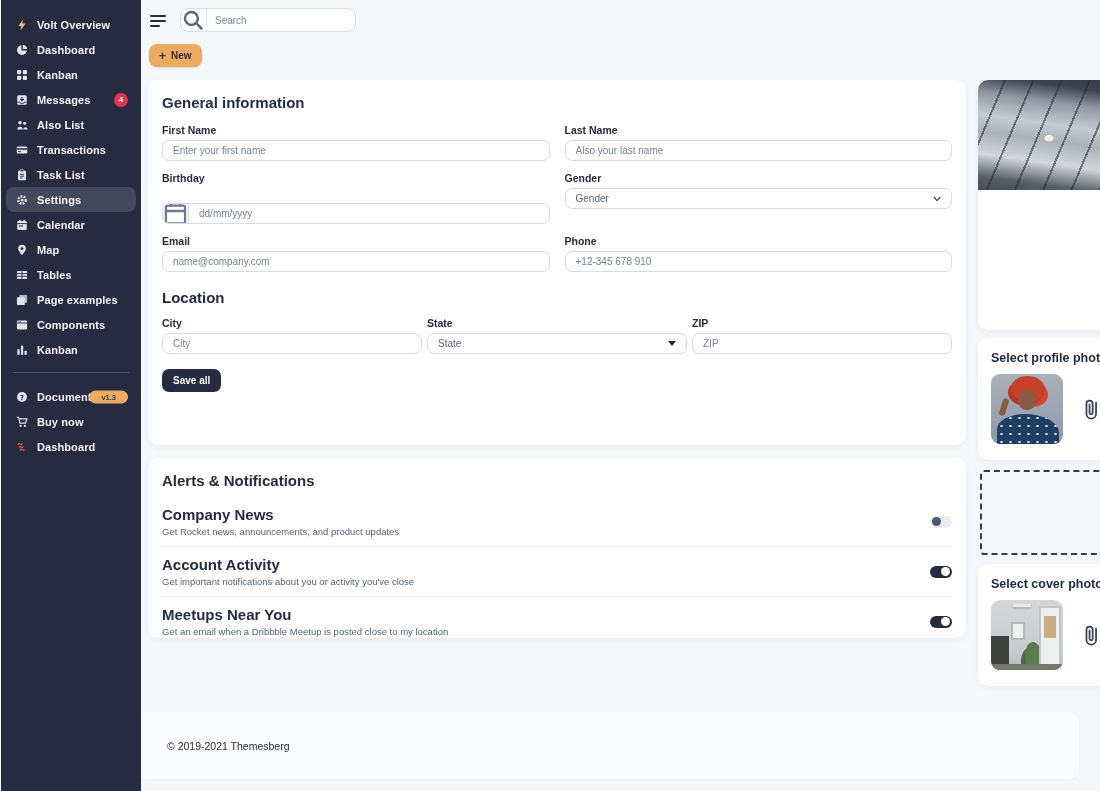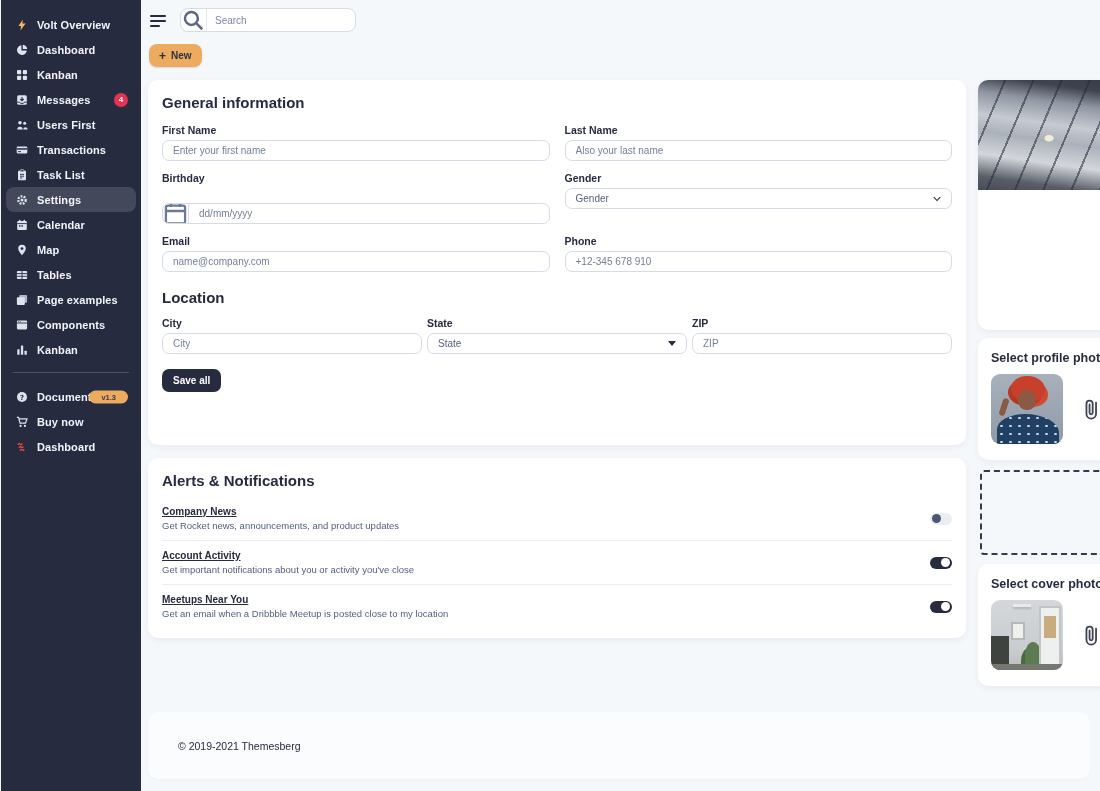--- a/index.html
+++ b/index.html
@@ -51,21 +51,21 @@
   .select .chev-solid { width:0; height:0; border-left:4px solid transparent; border-right:4px solid transparent; border-top:5px solid #262b40; }
   .loc-title { margin-top:17px; }
   .loc-row1 { display:grid; grid-template-columns:1fr 188px; column-gap:15px; margin-top:12px; }
   .loc-row2 { display:grid; grid-template-columns:1fr 1fr 1fr; column-gap:5px; margin-top:11px; }
   .btn-save { margin-top:15px; height:23px; padding:0 11px; background:#262b40; color:#fff; border:none; border-radius:7px; font-size:10px; font-weight:700; cursor:pointer; font-family:"Liberation Sans",sans-serif; }
 
   
   .alert-rows { margin-top:8px; }
   .alert-row { display:flex; align-items:center; justify-content:space-between; padding:9px 0; }
   .alert-row + .alert-row { border-top:1px solid #eaedf3; }
-  .alert-title { font-size:10px; font-weight:700; color:#262b40;text-decoration:underline; }
+  .alert-title { font-size:15px; font-weight:700; color:#262b40; }
   .alert-desc { font-size:9.5px; color:#525e7c; margin-top:3px; }
   .toggle { width:22px; height:12px; border-radius:7px; background:#e9edf4; position:relative; cursor:pointer; flex:0 0 22px; }
   .toggle .knob { position:absolute; width:9px; height:9px; border-radius:50%; top:1.5px; left:2px; background:#4d5671; transition:left .1s; }
   .toggle.on { background:#262b40; }
   .toggle.on .knob { left:11px; background:#fff; }
 
   
   .card-photo { left:978px; top:80px; width:222px; height:250px; overflow:hidden; }
   .ceiling-img { width:100%; height:110px; cursor:pointer;
     background:
@@ -96,21 +96,21 @@
   .t-cover .frame1 { position:absolute; left:20px; top:22px; width:14px; height:18px; background:#efefed; border:2px solid #b5b8ba; }
   .t-cover .plant { position:absolute; left:34px; bottom:2px; width:16px; height:26px; background:#5d7b50; border-radius:50% 50% 30% 30%; box-shadow:-4px 6px 0 #4c6842; }
   .t-cover .door { position:absolute; right:2px; top:6px; width:22px; height:64px; background:#eef0f0; border:2px solid #c2c5c7; }
   .t-cover .door-art { position:absolute; right:7px; top:16px; width:12px; height:22px; background:#c8ab7e; }
   .t-cover .lamp { position:absolute; left:22px; top:4px; width:18px; height:3px; background:#e8e9ea; box-shadow:0 2px 2px rgba(0,0,0,.15); }
   .t-cover .floor { position:absolute; left:0; bottom:0; width:100%; height:6px; background:#74786f; }
 
   .dropzone { position:absolute; left:980px; top:470px; width:220px; height:85px; border:2px dashed #343a50; border-radius:4px; cursor:pointer; }
 
   
-  .footer { position:absolute; left:148px; top:712px; width:942px; height:67px; background:#fbfcfe; border-radius:10px; display:flex; align-items:center; padding-left:30px; box-shadow:0 1px 3px rgba(46,54,80,.04); }
+  .footer { position:absolute; left:137px; top:712px; width:942px; height:67px; background:#fbfcfe; border-radius:10px; display:flex; align-items:center; padding-left:30px; box-shadow:0 1px 3px rgba(46,54,80,.04); }
   .footer span { font-size:10.5px; color:#262b40; }
 </style>
 </head>
 <body>
 
 <aside class="sidebar">
   <div class="nav-item brand">
     <span class="nav-ico">
         <svg viewBox="0 0 12 12" xmlns="http://www.w3.org/2000/svg">
           <path d="M6.9 0.4 L2.4 6.9 H5.1 L4.4 11.6 L9.6 4.5 H6.3 Z" fill="#F3B95C"></path>
@@ -151,21 +151,21 @@
   </div>
   <div class="nav-item">
     <span class="nav-ico">
         <svg viewBox="0 0 12 12" xmlns="http://www.w3.org/2000/svg">
           <circle cx="4" cy="3.8" r="1.8" fill="#dfe3ee"></circle>
           <circle cx="8.7" cy="4.2" r="1.5" fill="#dfe3ee"></circle>
           <path d="M1.3 10.5 a2.7 2.7 0 0 1 5.4 0 Z" fill="#dfe3ee"></path>
           <path d="M7.2 10.5 a2.2 2.2 0 0 1 4.4 0 Z" fill="#dfe3ee"></path>
         </svg>
       </span>
-    <span class="nav-label">Users First</span>
+    <span class="nav-label">Also List</span>
   </div>
   <div class="nav-item">
     <span class="nav-ico">
         <svg viewBox="0 0 12 12" xmlns="http://www.w3.org/2000/svg">
           <rect x="0.7" y="2.6" width="10.6" height="6.8" rx="1.1" fill="#dfe3ee"></rect>
           <rect x="0.7" y="4.2" width="10.6" height="1.5" fill="#262b40"></rect>
           <rect x="2" y="7.2" width="3" height="0.9" fill="#262b40"></rect>
         </svg>
       </span>
     <span class="nav-label">Transactions</span>

